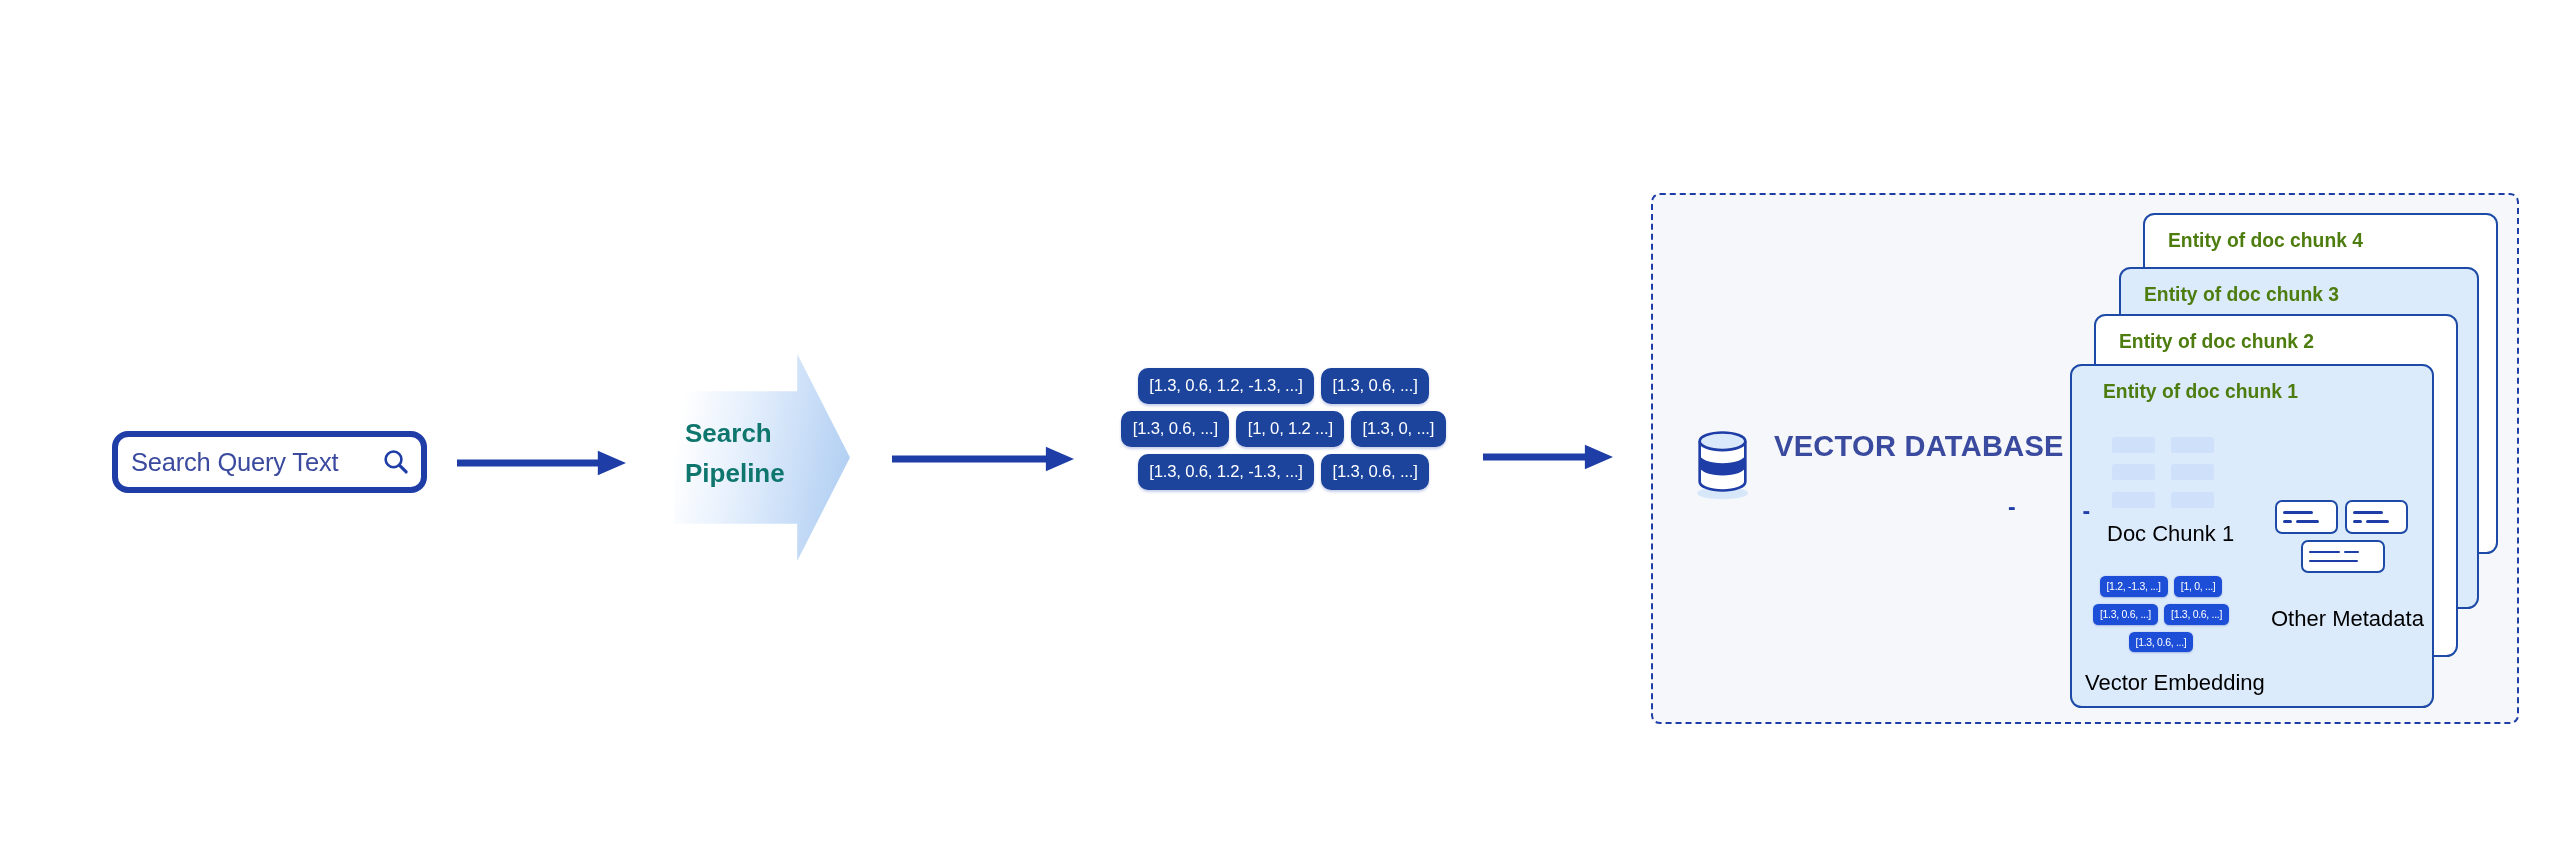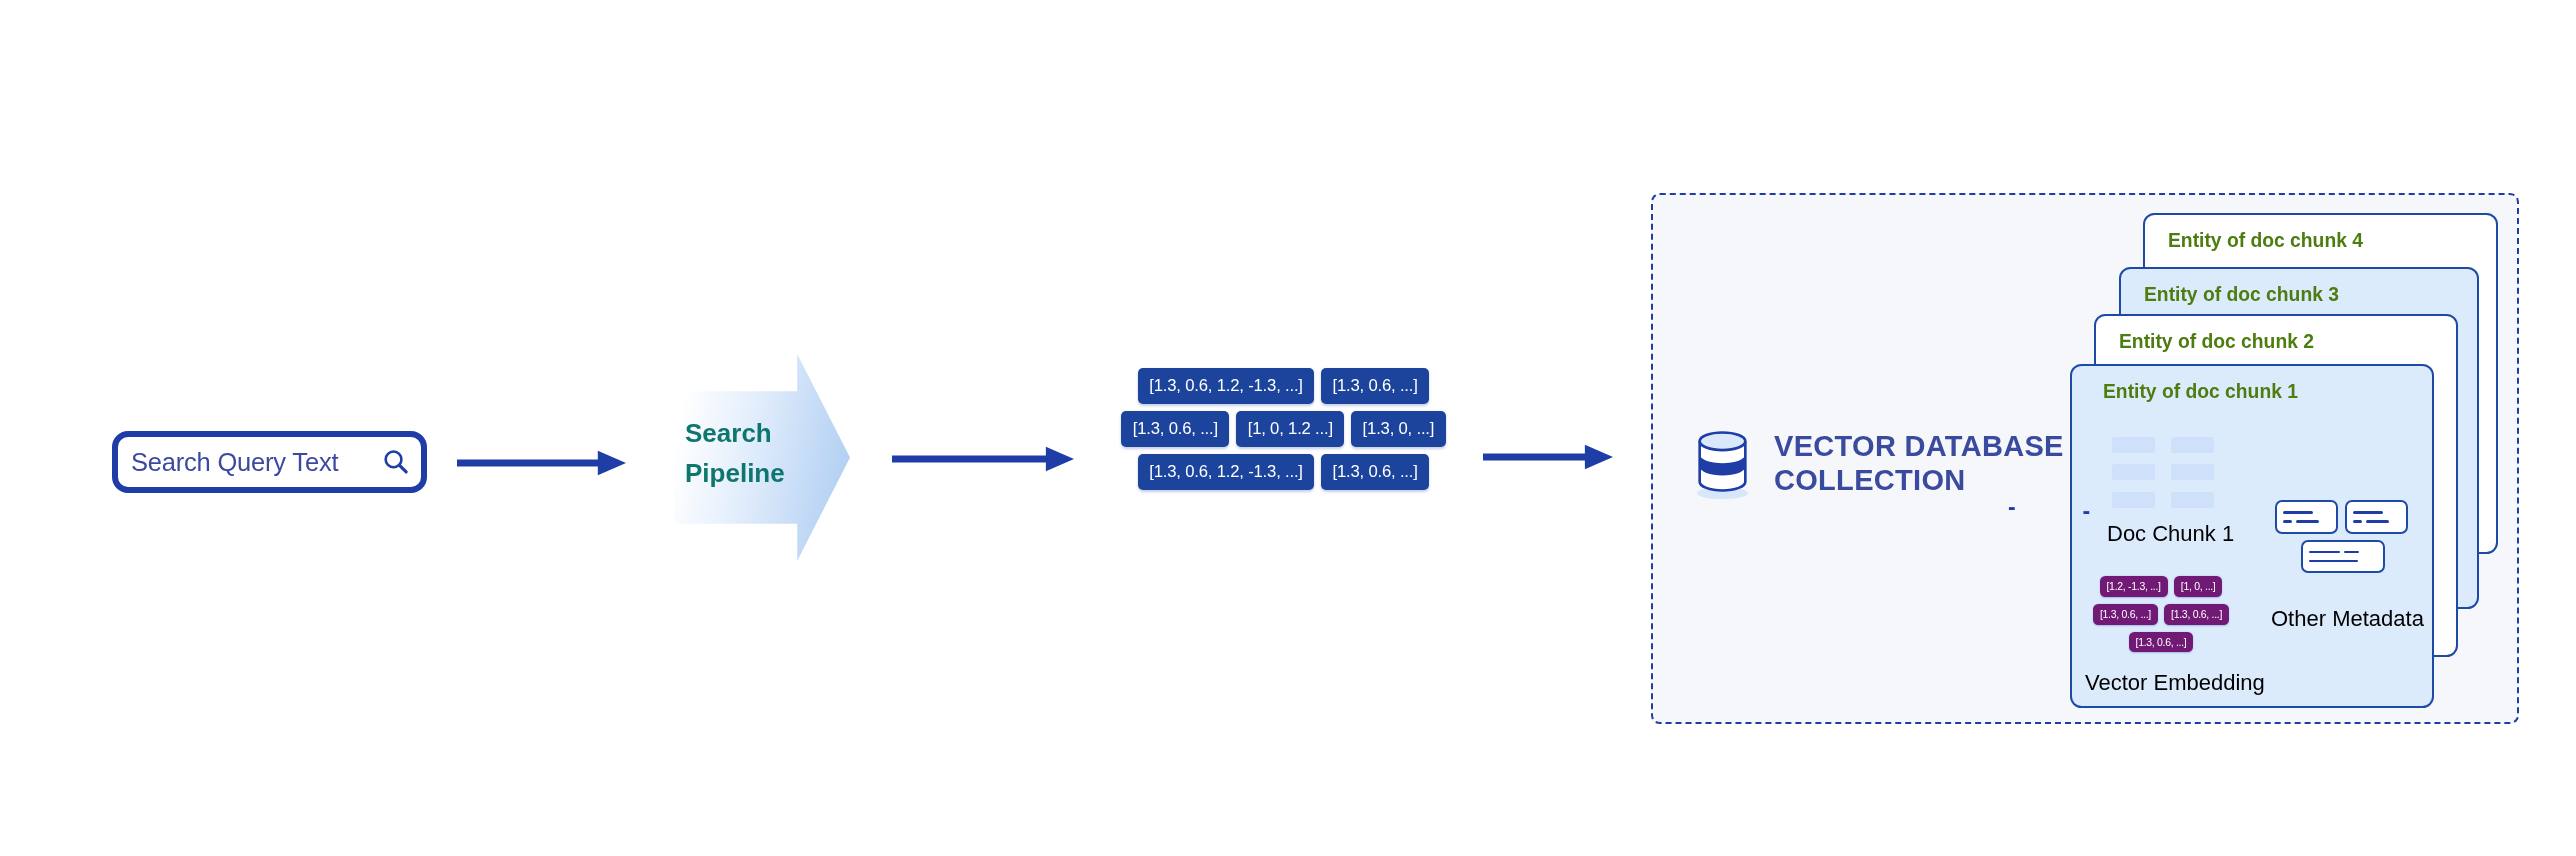--- a/index.html
+++ b/index.html
@@ -27,21 +27,21 @@
     clip-path:polygon(0 18%,70% 18%,70% 0,100% 50%,70% 100%,70% 82%,0 82%);
   }
   .pipeline-label{
     position:absolute;left:685px;top:413px;width:167px;
     font-size:26px;line-height:40px;font-weight:bold;color:#0f766e;
   }
   
   .qchips{position:absolute;left:1127px;top:368px;width:313px;display:flex;flex-direction:column;gap:7px;align-items:center;}
   .qrow{display:flex;gap:7px;justify-content:center;}
   .chip{
-    background:#1c449c;color:#ffffff;border-radius:5px;
+    background:#1c449c;color:#ffffff;border-radius:10px;
     font-size:16.7px;letter-spacing:-0.2px;font-weight:500;
     padding:8px 11.4px;white-space:nowrap;box-shadow:0 1.8px 2.6px rgba(30,61,166,0.25);
   }
   
   .db-box{
     position:absolute;left:1651px;top:193px;width:868px;height:531px;box-sizing:border-box;
     background:#f5f7fa;border:2.6px dashed #1e3da6;border-radius:8.8px;
   }
   .db-icon{position:absolute;left:44px;top:234px;}
   .db-title{
@@ -68,21 +68,21 @@
   }
   .chunk-cell{background:#cfe1fa;border-radius:2.6px;}
   .dash-inner{left:10.5px;top:141px;}
   .label{position:absolute;font-size:22px;color:#000000;white-space:nowrap;}
   .doc-chunk-label{left:35px;top:155px;}
   .vembed-label{left:13px;top:304px;}
   .meta-label{left:199px;top:220px;margin-top:20px;}
   .vchips{position:absolute;left:16px;top:210px;width:146px;display:flex;flex-direction:column;gap:7px;align-items:center;}
   .vrow{display:flex;gap:6.2px;justify-content:center;}
   .vchip{
-    background:#701a75;color:#ffffff;border-radius:5.3px;
+    background:#1d4ed8;color:#ffffff;border-radius:5.3px;
     font-size:10.5px;letter-spacing:-0.3px;padding:4.4px 7px;white-space:nowrap;
     box-shadow:0 0.9px 1.8px rgba(30,61,166,0.3);
   }
   
   .meta-card{
     position:absolute;box-sizing:border-box;background:#ffffff;border:2.6px solid #1c4aa6;border-radius:7px;
     padding:7px 6.2px;display:flex;flex-direction:column;justify-content:center;gap:6.2px;
   }
   .meta-a{left:203px;top:134px;width:63px;height:34px;}
   .meta-b{left:273px;top:134px;width:63px;height:34px;}
@@ -145,21 +145,20 @@
 
     <svg class="db-icon" width="51" height="72" viewBox="0 0 58 82">
       <ellipse cx="29" cy="73" rx="29" ry="7" fill="#d7e7fa"></ellipse>
       <path d="M3 14 v46 a26 10 0 0 0 52 0 V14" fill="#ffffff" stroke="#1e3da6" stroke-width="3"></path>
       <ellipse cx="29" cy="14" rx="26" ry="10" fill="#d9e9fb" stroke="#1e3da6" stroke-width="3"></ellipse>
       <path d="M3 29 a26 10 0 0 0 52 0 v14 a26 10 0 0 1 -52 0 z" fill="#1e3da6"></path>
     </svg>
 
     <div class="db-title">
       <div>VECTOR DATABASE</div>
-      <div>COLLECTION</div>
     </div>
 
     <span class="tiny-dash dash-outer">-</span>
 
     <div class="entity-card card-4">
       <span class="card-title">Entity of doc chunk 4</span>
     </div>
     <div class="entity-card card-3">
       <span class="card-title">Entity of doc chunk 3</span>
     </div>

